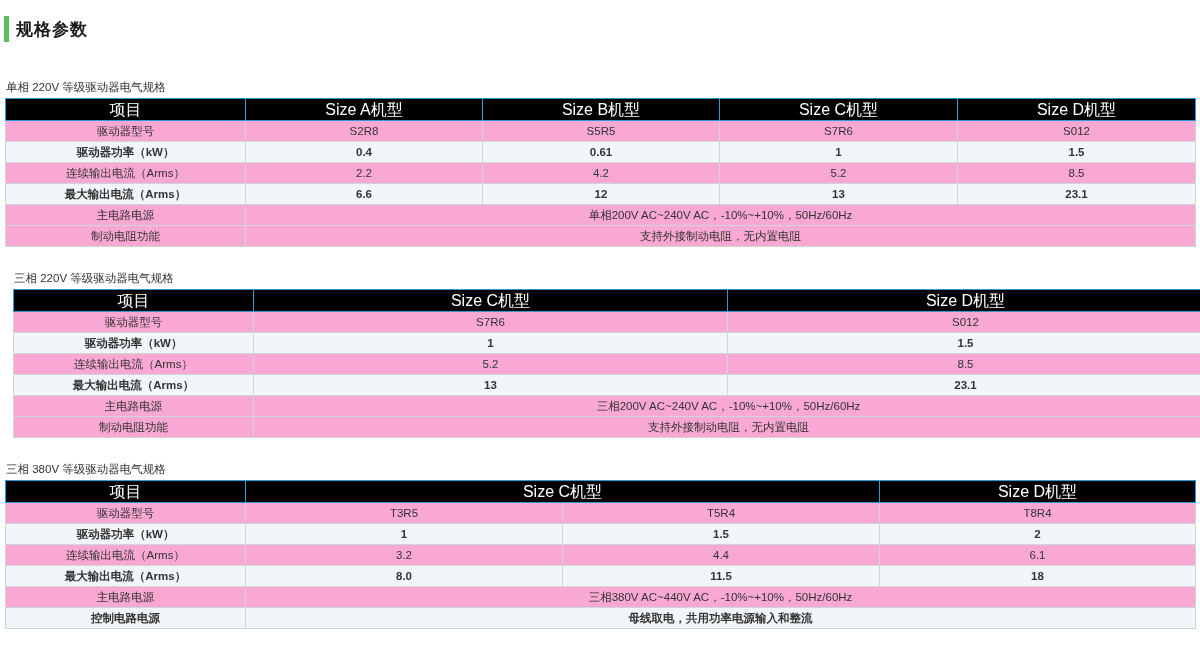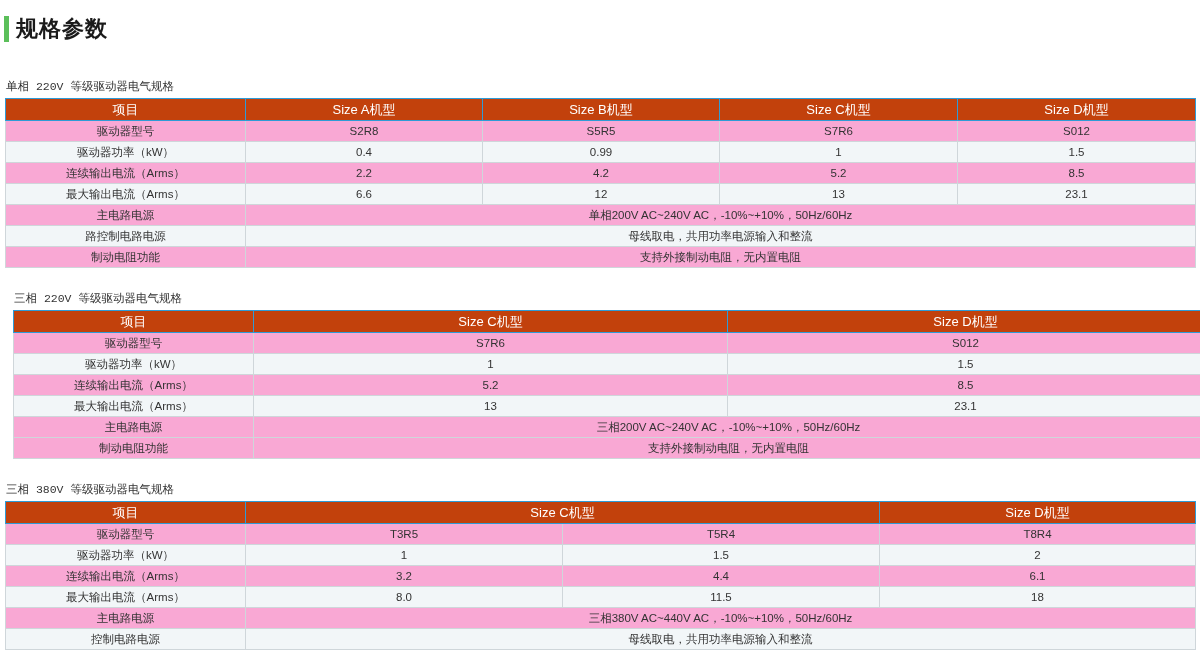--- a/index.html
+++ b/index.html
@@ -30,37 +30,36 @@
     margin-top: 6px;
   }
   .page-title .bar {
     width: 5px;
     height: 26px;
     background: #5bbf5a;
     margin-right: 7px;
     flex: 0 0 auto;
   }
   .page-title .txt {
-    font-size: 22px;
+    font-size: 17px;
     font-weight: bold;
     color: #1a1a1a;
     letter-spacing: 1px;
     line-height: 1;
   }
 
   
   .section {
     padding: 0 5px;
   }
   .section-caption {
     font-size: 11.5px;
     color: #333333;
     margin: 0 0 4px 1px;
     line-height: 14px;
-    font-family: Liberation Mono, monospace;
   }
   .sec-1 { margin-top: 28px; }
   .sec-2 { margin-top: 24px; margin-left: 8px; }
   .sec-3 { margin-top: 24px; }
 
   table.spec {
     width: 1190px;
     border-collapse: collapse;
     table-layout: fixed;
     font-size: 11.5px;
@@ -70,31 +69,32 @@
     border: 1px solid #cfd6da;
     height: 20px;
     padding: 0 2px;
     text-align: center;
     vertical-align: middle;
     line-height: 14px;
     font-weight: normal;
     color: #333333;
   }
   table.spec thead th {
-    background: #c2410c;
+    background: #000000;
     color: #ffffff;
     border: 1px solid #2e9bd6;
     height: 21px;
-    font-size: 13px;
+    font-size: 16px;
   }
   table.spec tbody tr.odd td {
     background: #f9a8d4;
   }
   table.spec tbody tr.even td {
     background: #f2f6f8;
+    font-weight: bold;
   }
   table.spec td.label {
     background: inherit;
   }
 </style>
 </head>
 <body>
 
 <div class="page">
 
@@ -126,45 +126,41 @@
         <tr class="odd">
           <td class="label">驱动器型号</td>
           <td>S2R8</td>
           <td>S5R5</td>
           <td>S7R6</td>
           <td>S012</td>
         </tr>
         <tr class="even">
           <td class="label">驱动器功率（kW）</td>
           <td>0.4</td>
-          <td>0.99</td>
+          <td>0.61</td>
           <td>1</td>
           <td>1.5</td>
         </tr>
         <tr class="odd">
           <td class="label">连续输出电流（Arms）</td>
           <td>2.2</td>
           <td>4.2</td>
           <td>5.2</td>
           <td>8.5</td>
         </tr>
         <tr class="even">
           <td class="label">最大输出电流（Arms）</td>
           <td>6.6</td>
           <td>12</td>
           <td>13</td>
           <td>23.1</td>
         </tr>
         <tr class="odd">
           <td class="label">主电路电源</td>
           <td colspan="4">单相200V AC~240V AC，-10%~+10%，50Hz/60Hz</td>
-        </tr>
-        <tr class="even">
-          <td class="label">路控制电路电源</td>
-          <td colspan="4">母线取电，共用功率电源输入和整流</td>
         </tr>
         <tr class="odd">
           <td class="label">制动电阻功能</td>
           <td colspan="4">支持外接制动电阻，无内置电阻</td>
         </tr>
       </tbody>
     </table>
   </div>
 
   <div class="section sec-2">

